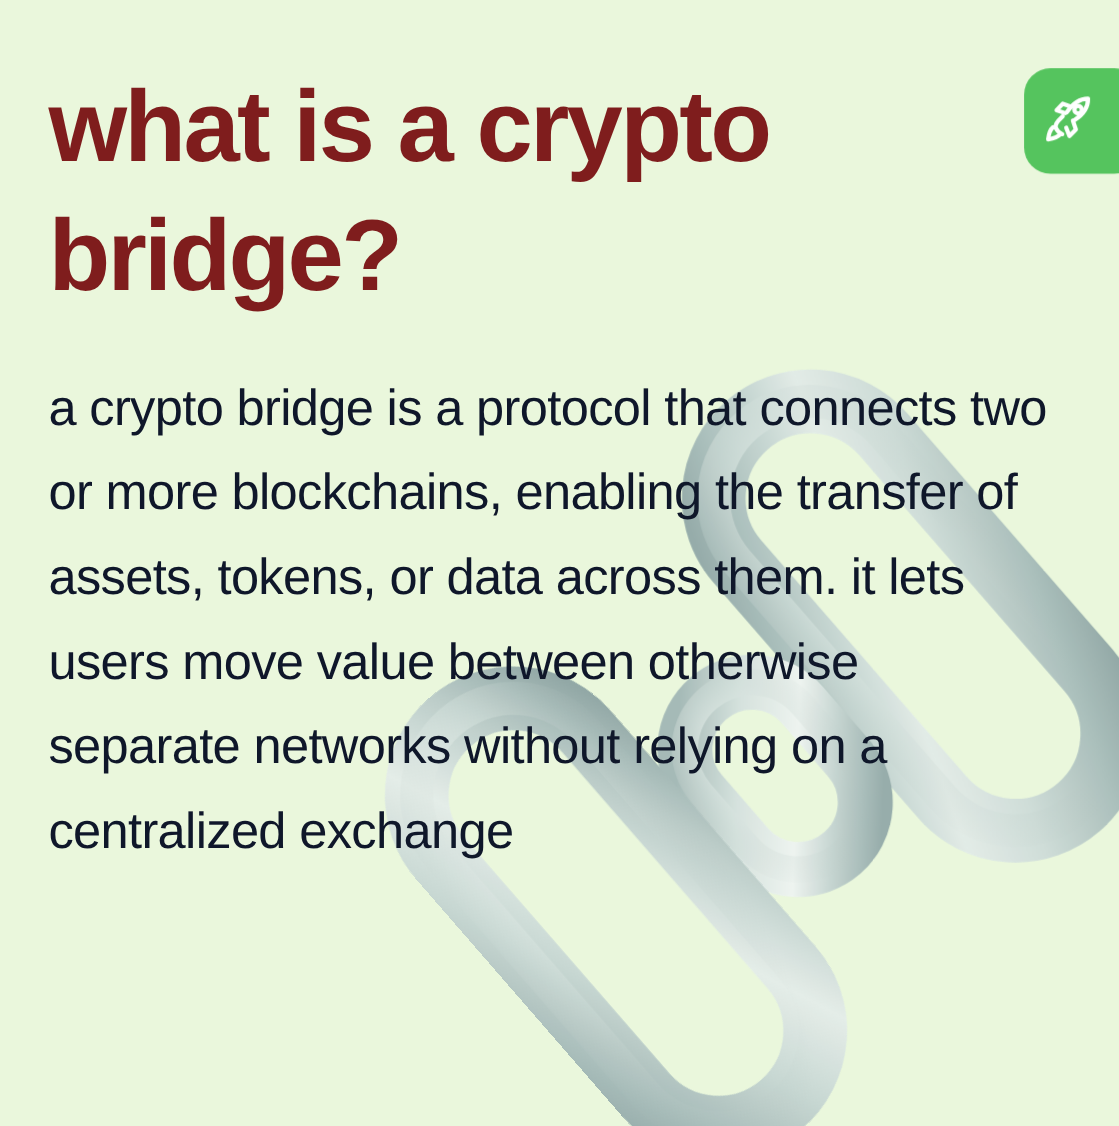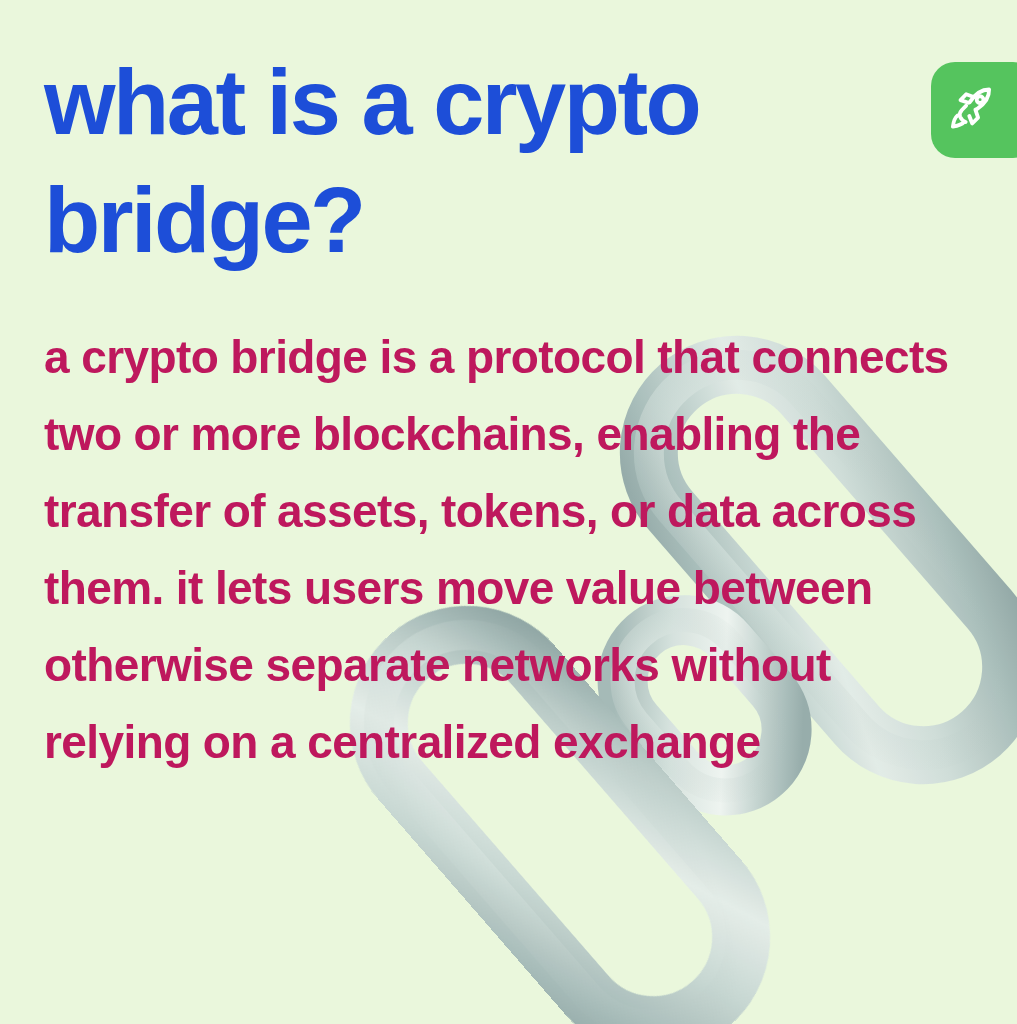--- a/index.html
+++ b/index.html
@@ -55,37 +55,37 @@
   #content {
     position: absolute;
     left: 44px;
     top: 0;
     width: 940px;
     z-index: 2;
   }
 
   #headline {
     margin: 0;
-    padding-top: 43px;
+    padding-top: 56px;
     font-size: 92px;
     font-weight: 700;
     line-height: 118px;
     letter-spacing: -2.5px;
-    color: #1d4ed8;
+    color: #7f1d1d;
     max-width: 820px;
   }
 
   #body-copy {
     margin: 0;
     padding-top: 40px;
     font-size: 46px;
-    font-weight: 700;
+    font-weight: 400;
     line-height: 77px;
     letter-spacing: -0.6px;
-    color: #be185d;
+    color: #0f172a;
     max-width: 910px;
   }
 </style>
 </head>
 <body>
 
 <div id="card">
 
   <svg id="chain-art" viewBox="0 0 1017 1024" xmlns="http://www.w3.org/2000/svg">
     <defs>

